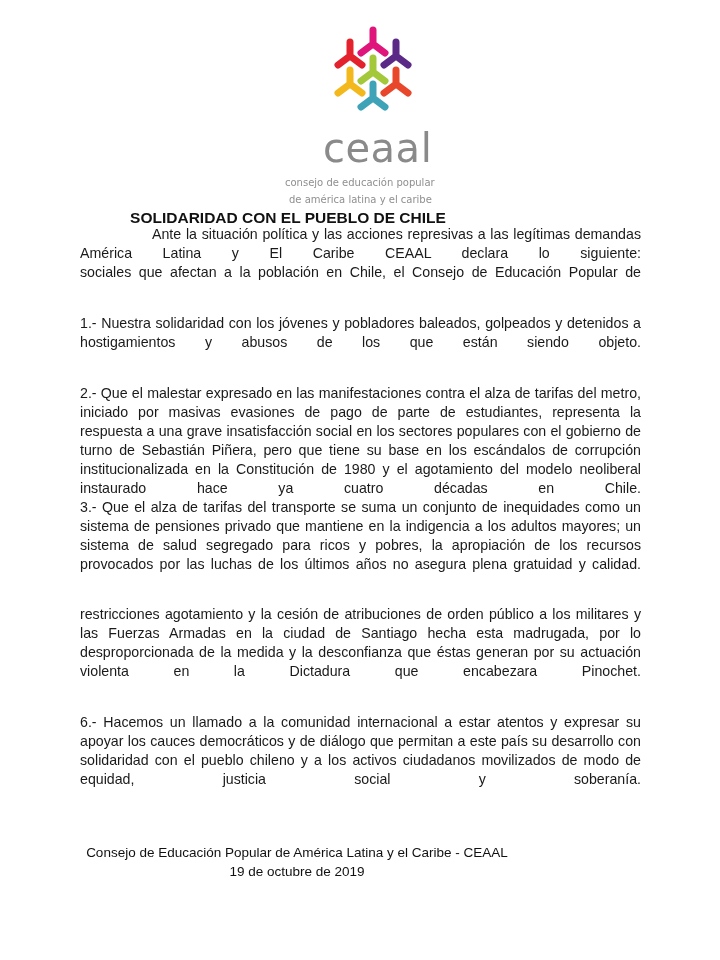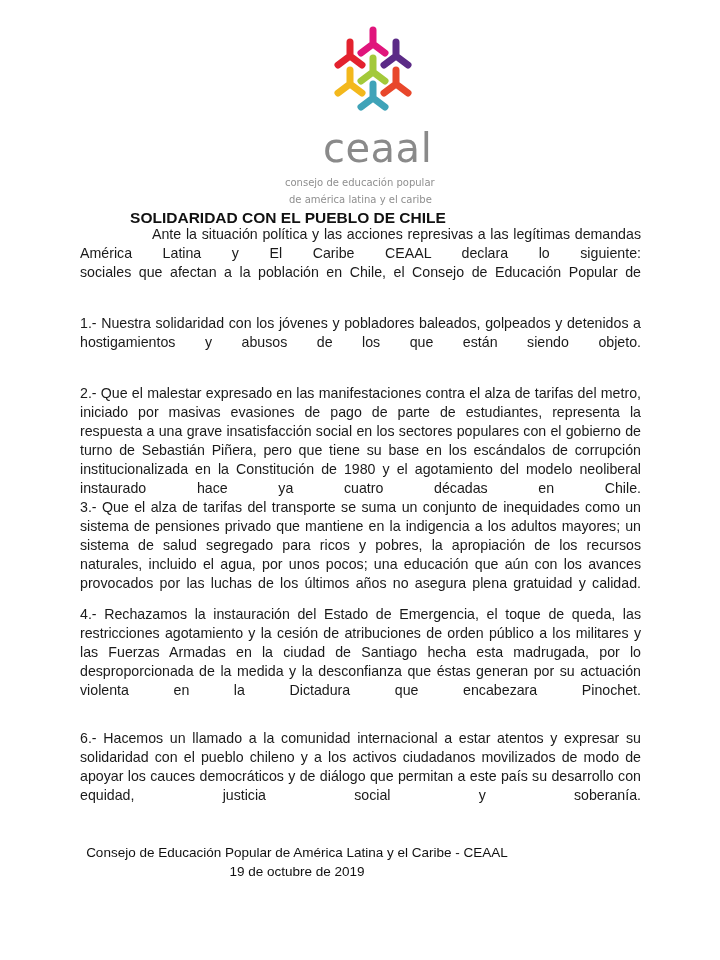--- a/index.html
+++ b/index.html
@@ -80,31 +80,29 @@
     <span class="line">iniciado por masivas evasiones de pago de parte de estudiantes, representa la</span>
     <span class="line">respuesta a una grave insatisfacción social en los sectores populares con el gobierno de</span>
     <span class="line">turno de Sebastián Piñera, pero que tiene su base en los escándalos de corrupción</span>
     <span class="line">institucionalizada en la Constitución de 1980 y el agotamiento del modelo neoliberal</span>
     <span class="line">instaurado hace ya cuatro décadas en Chile.</span>
   </div>
 <div class="para" id="p2" style="top:498px;">
     <span class="line">3.- Que el alza de tarifas del transporte se suma un conjunto de inequidades como un</span>
     <span class="line">sistema de pensiones privado que mantiene en la indigencia a los adultos mayores; un</span>
     <span class="line">sistema de salud segregado para ricos y pobres, la apropiación de los recursos</span>
-    <span class="line">naturales, incluido el agua, por unos pocos; una educación que aún con los avances</span>
     <span class="line">provocados por las luchas de los últimos años no asegura plena gratuidad y calidad.</span>
   </div>
 <div class="para" id="p3" style="top:605px;">
-    <span class="line">4.- Rechazamos la instauración del Estado de Emergencia, el toque de queda, las</span>
     <span class="line">restricciones agotamiento y la cesión de atribuciones de orden público a los militares y</span>
     <span class="line">las Fuerzas Armadas en la ciudad de Santiago hecha esta madrugada, por lo</span>
     <span class="line">desproporcionada de la medida y la desconfianza que éstas generan por su actuación</span>
     <span class="line">violenta en la Dictadura que encabezara Pinochet.</span>
   </div>
-<div class="para" id="p4" style="top:713px;margin-top:16px;">
+<div class="para" id="p4" style="top:713px;">
     <span class="line">6.- Hacemos un llamado a la comunidad internacional a estar atentos y expresar su</span>
+    <span class="line">apoyar los cauces democráticos y de diálogo que permitan a este país su desarrollo con</span>
     <span class="line">solidaridad con el pueblo chileno y a los activos ciudadanos movilizados de modo de</span>
-    <span class="line">apoyar los cauces democráticos y de diálogo que permitan a este país su desarrollo con</span>
     <span class="line">equidad, justicia social y soberanía.</span>
   </div>
 
 <div class="footer" style="top:843px;">Consejo de Educación Popular de América Latina y el Caribe - CEAAL</div>
 <div class="footer" style="top:862px;">19 de octubre de 2019</div>
 
 </body></html>

